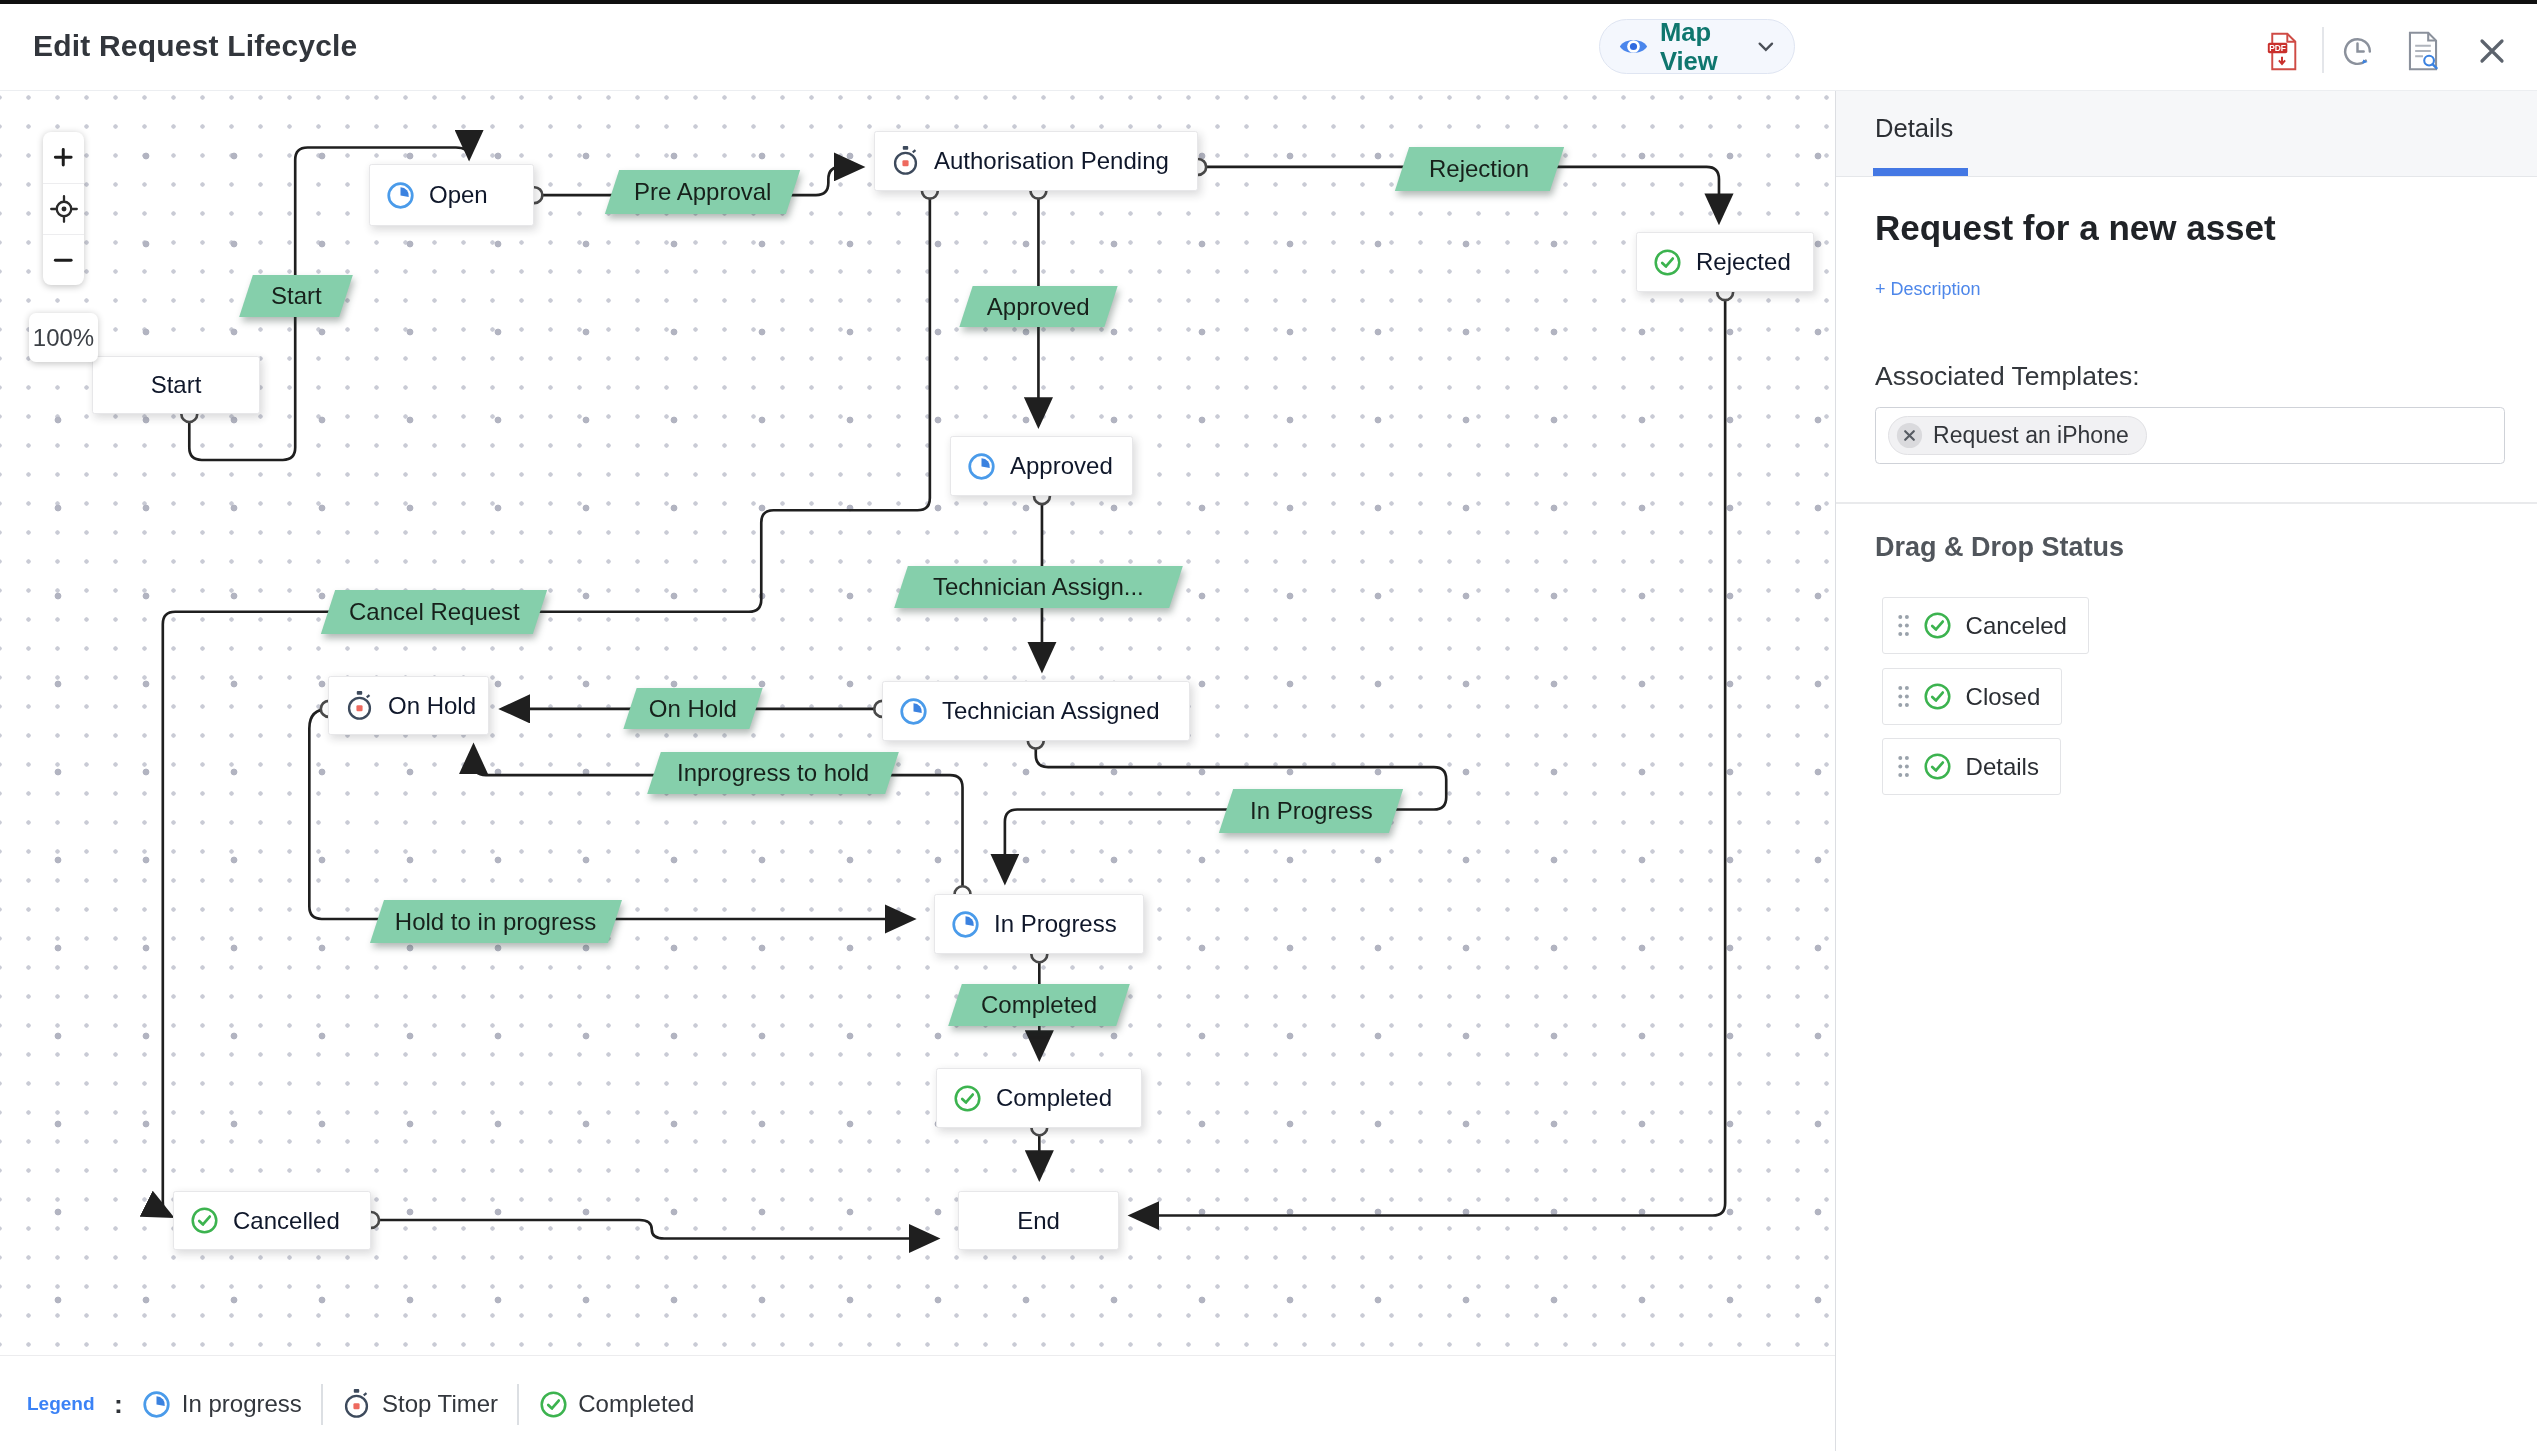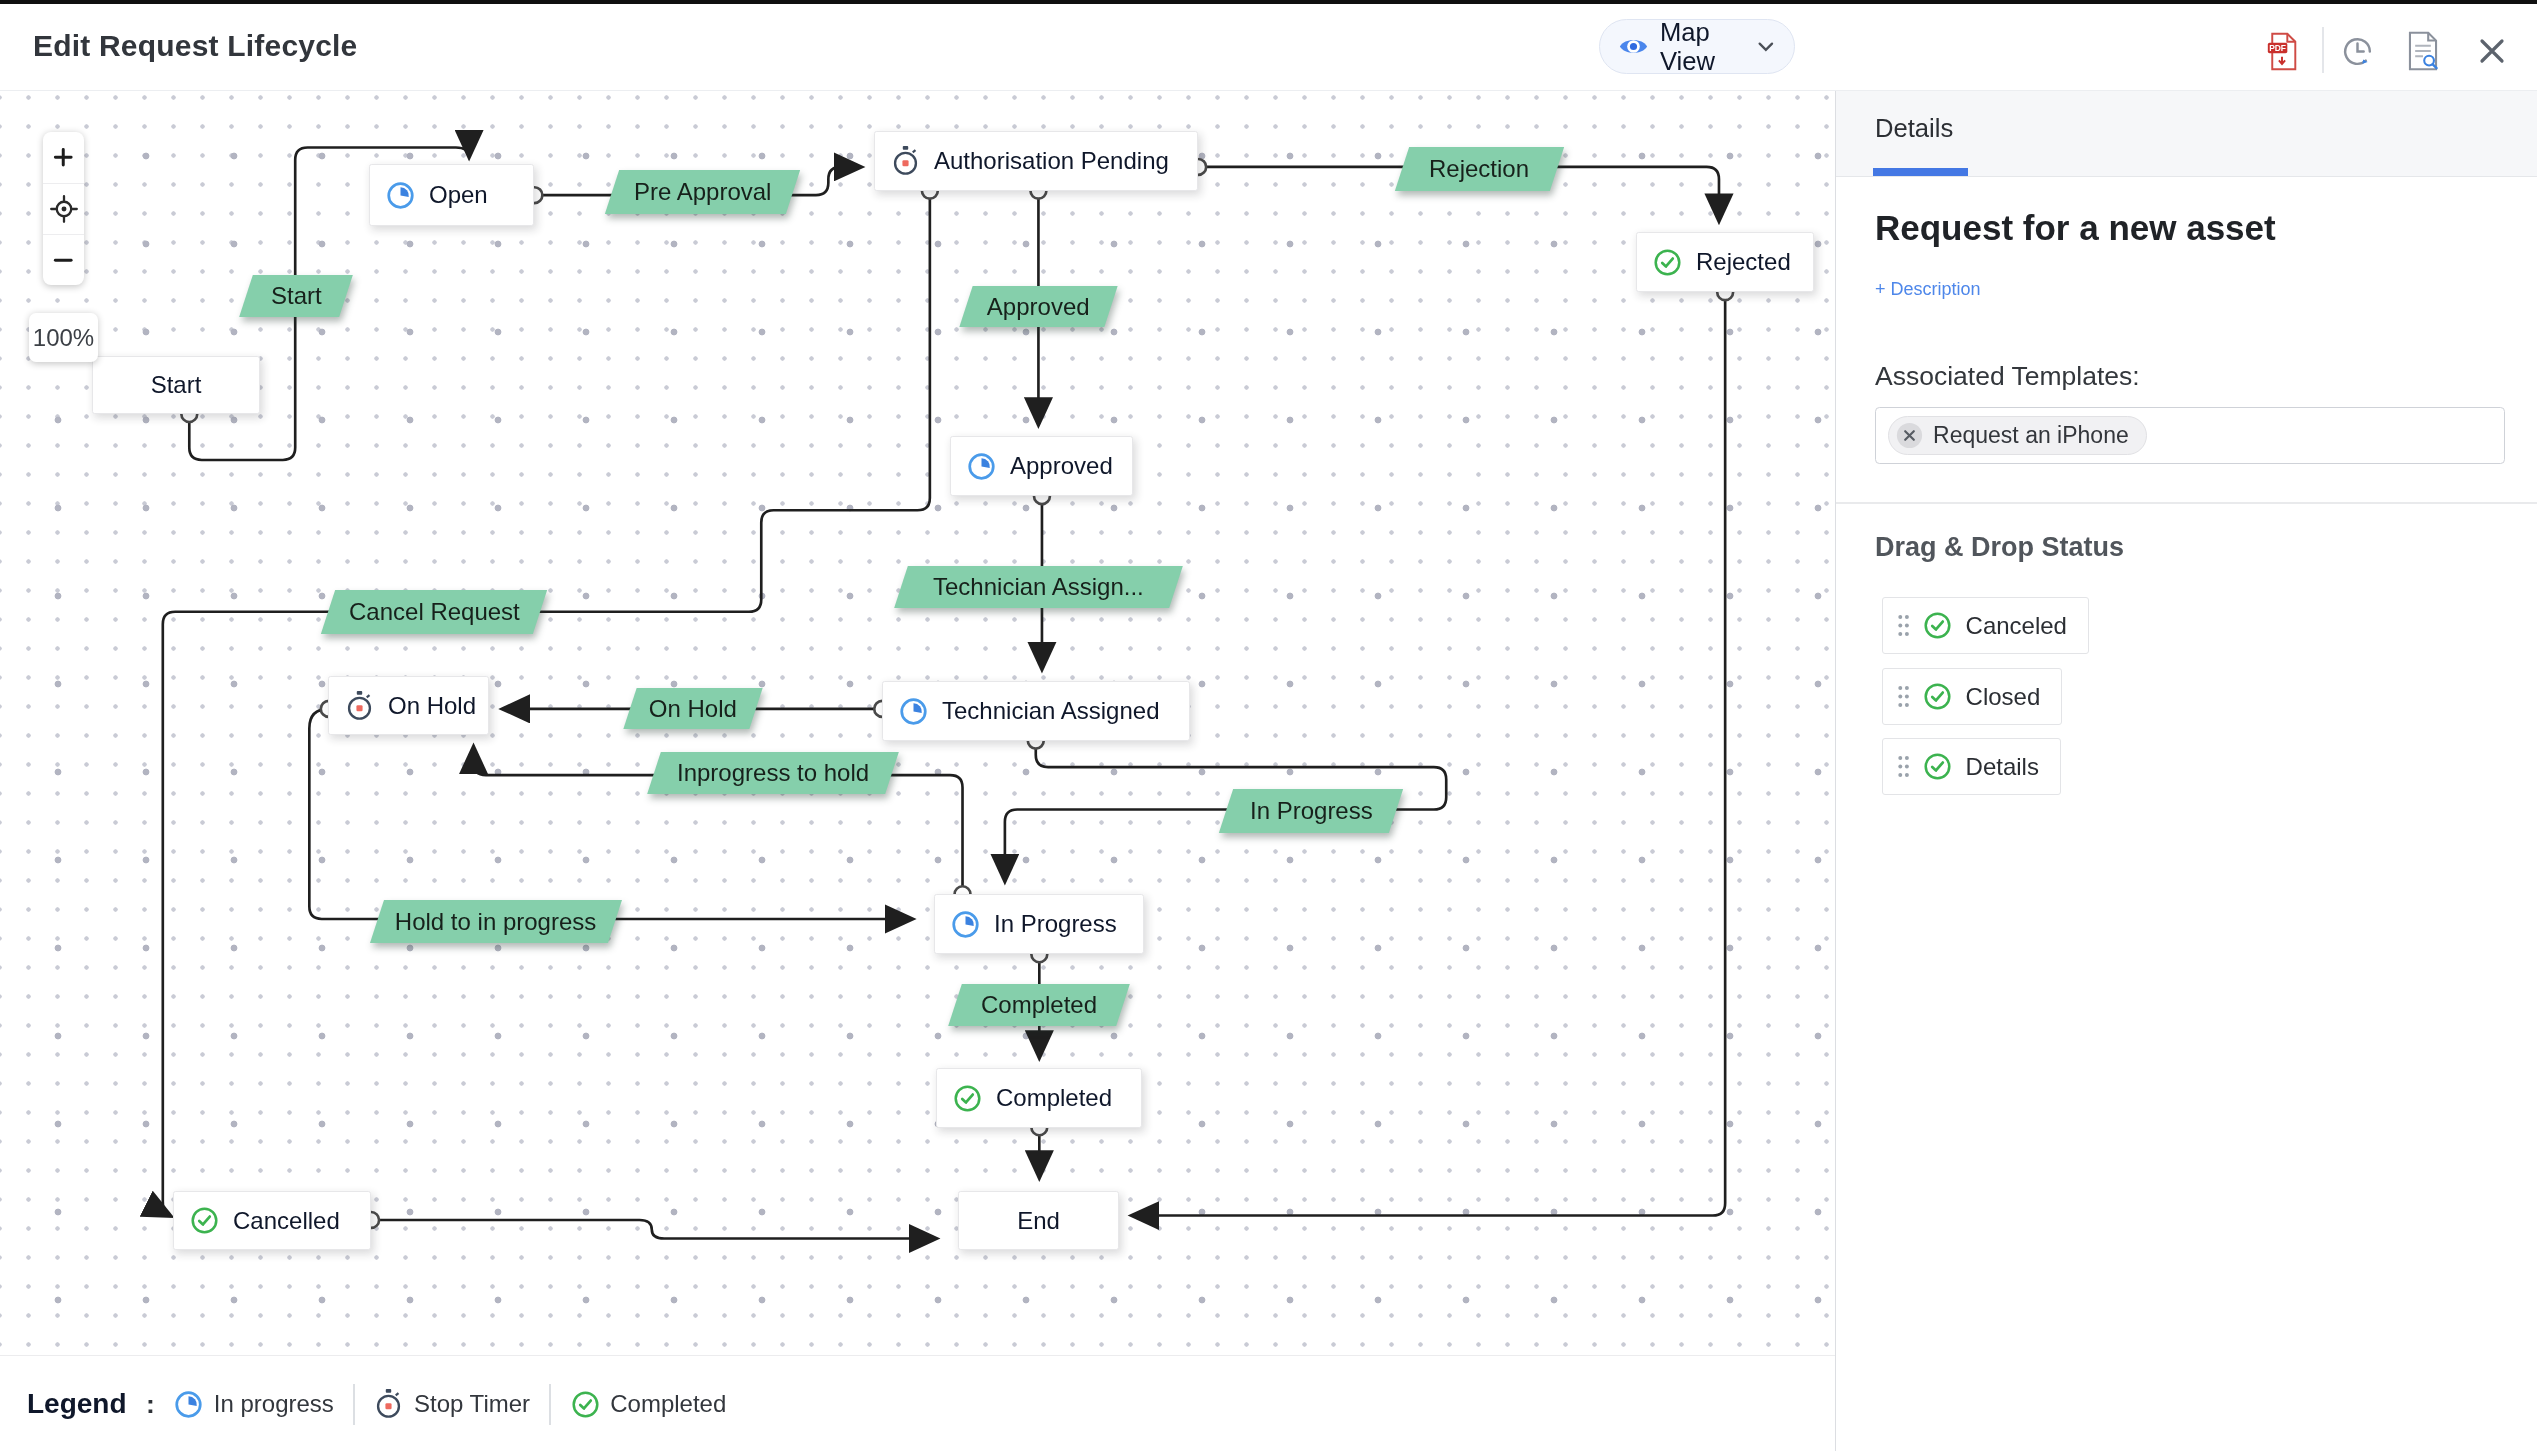--- a/index.html
+++ b/index.html
@@ -8,21 +8,21 @@
   #app { position:relative; width:2538px; height:1452px; background:#fff; }
 
   
   .topstrip { position:absolute; left:0; top:0; width:100%; height:4.4px; background:#101010; }
   .header { position:absolute; left:0; top:4.4px; width:100%; height:87px; background:#fff;
     border-bottom:1.8px solid #eceef1; }
   .header-title { position:absolute; left:33px; top:25px; font-size:30px; font-weight:bold; color:#32363c; letter-spacing:0.2px;text-align:center; }
   .viewpill { position:absolute; left:1599px; top:15px; width:196px; height:55px; background:#f4f7fd;
     border:1.8px solid #dfe5f2; border-radius:35px; display:flex; align-items:center; gap:11.5px;
     padding:0 19.4px; cursor:pointer; }
-  .viewpill .lbl { font-size:25.6px; color:#0f172a; font-weight:400; }
+  .viewpill .lbl { font-size:25.6px; color:#0f766e; font-weight:700; }
   .hicon { position:absolute; top:26.5px; width:39px; height:41px; display:flex; align-items:center; justify-content:center; cursor:pointer; }
   .hdivider { position:absolute; top:23px; left:2322px; width:1.8px; height:46px; background:#e4e6ea; }
 
   
   .canvas-col { position:absolute; left:0; top:91px; width:1835px; height:1361px; background:#fff; }
   .canvas { position:absolute; left:0; top:0; width:1835px; height:1264px; background:#fff;
     background-image:
       radial-gradient(circle, #b2b4c1 3.1px, transparent 3.7px),
       radial-gradient(circle, #c9cbd5 1.9px, transparent 2.5px);
     background-size:88px 88px, 29px 29px;
@@ -45,21 +45,21 @@
   .zbtn { width:41px; height:51px; display:flex; align-items:center; justify-content:center; cursor:pointer; }
   .zbtn + .zbtn { border-top:1.8px solid #ededef; }
   .zoomlevel { position:absolute; left:29px; top:222px; width:69px; height:49px; background:#fff; border-radius:7px;
     box-shadow:0 1.8px 7px rgba(0,0,0,.22); display:flex; align-items:center; justify-content:center;
     font-size:24px; color:#3c4046; z-index:6; }
 
   
   .bottombar { position:absolute; left:0; top:1264px; width:1835px; height:96px; background:#fff;
     border-top:1.8px solid #ececee; }
   .legend { position:absolute; left:27px; top:0; height:96px; display:flex; align-items:center; gap:19.4px; }
-  .legend .ltitle { font-size:28px; font-weight:bold; color:#0f172a; }
+  .legend .ltitle { font-size:19px; font-weight:bold; color:#3b82f6; }
   .legend .lcolon { font-size:26.5px; font-weight:bold; color:#2e3237; }
   .litem { display:flex; align-items:center; gap:10.6px; }
   .litem .llbl { font-size:24px; color:#33373d; }
   .lsep { width:1.8px; height:41px; background:#dcdfe3; }
 
   
   .panel { position:absolute; left:1835px; top:91px; width:824px; height:1361px; background:#fff;
     border-left:1.8px solid #dcdee2; }
   .tabbar { position:absolute; left:0; top:0; width:100%; height:86px; background:#f6f7f9;
     border-bottom:1.8px solid #e5e7ea; }

